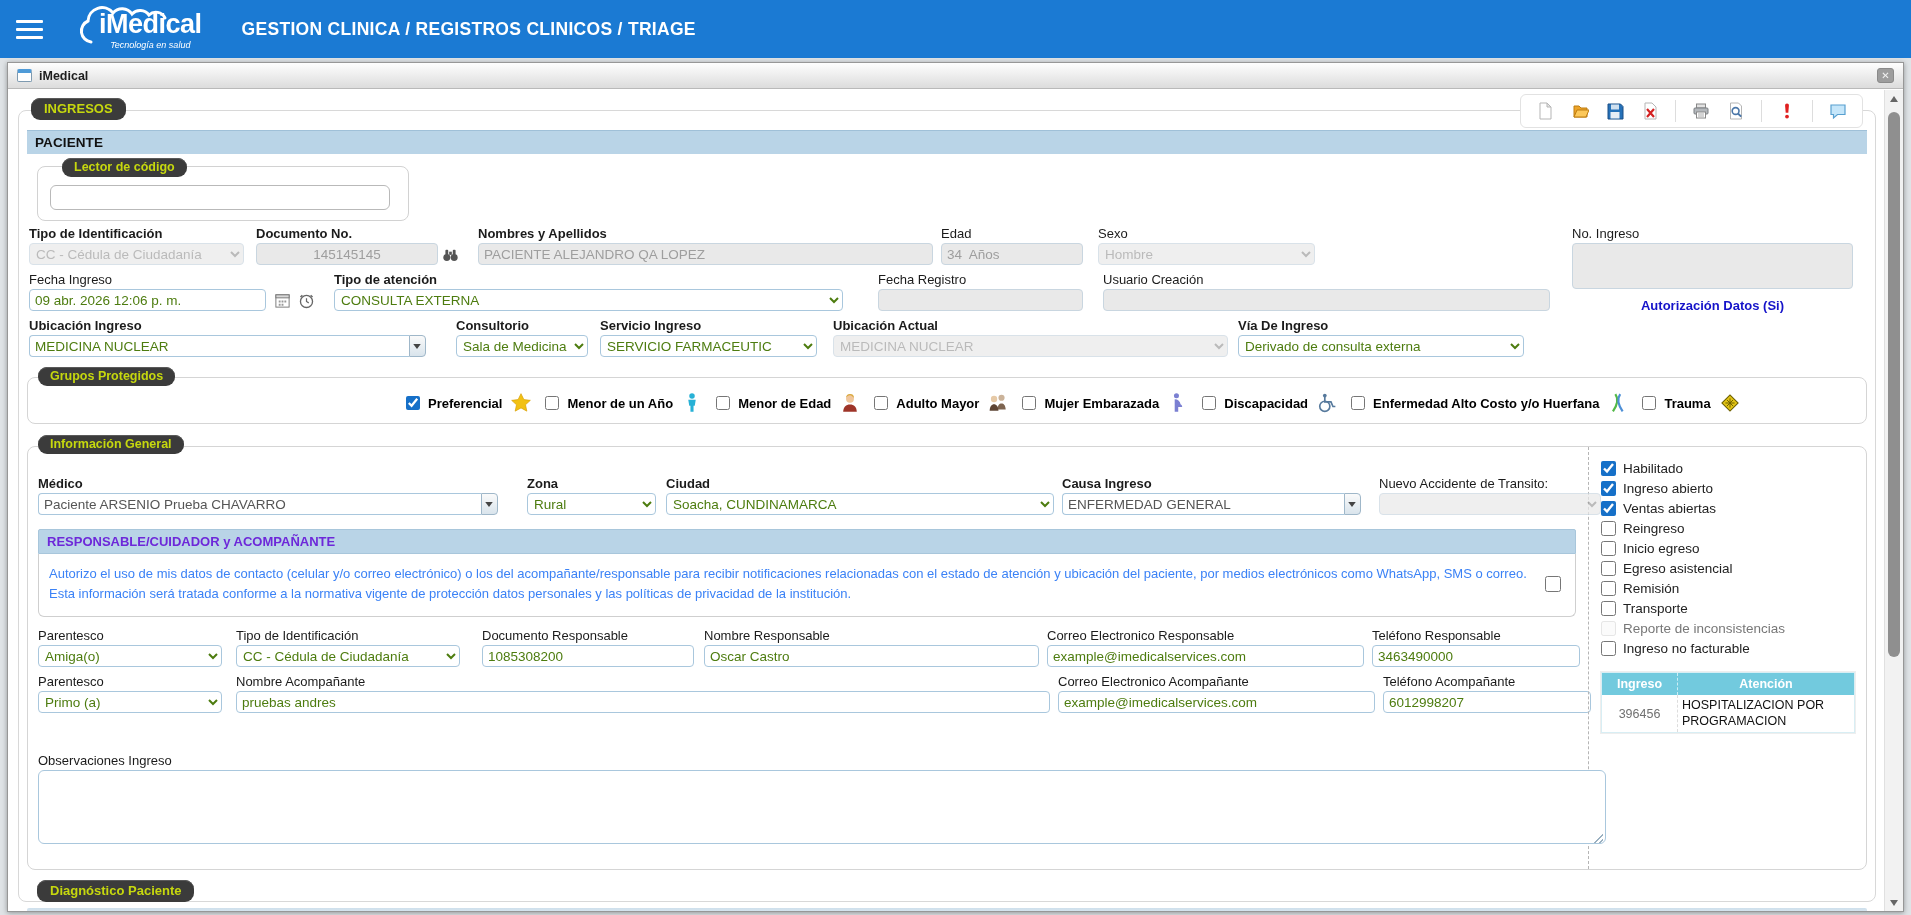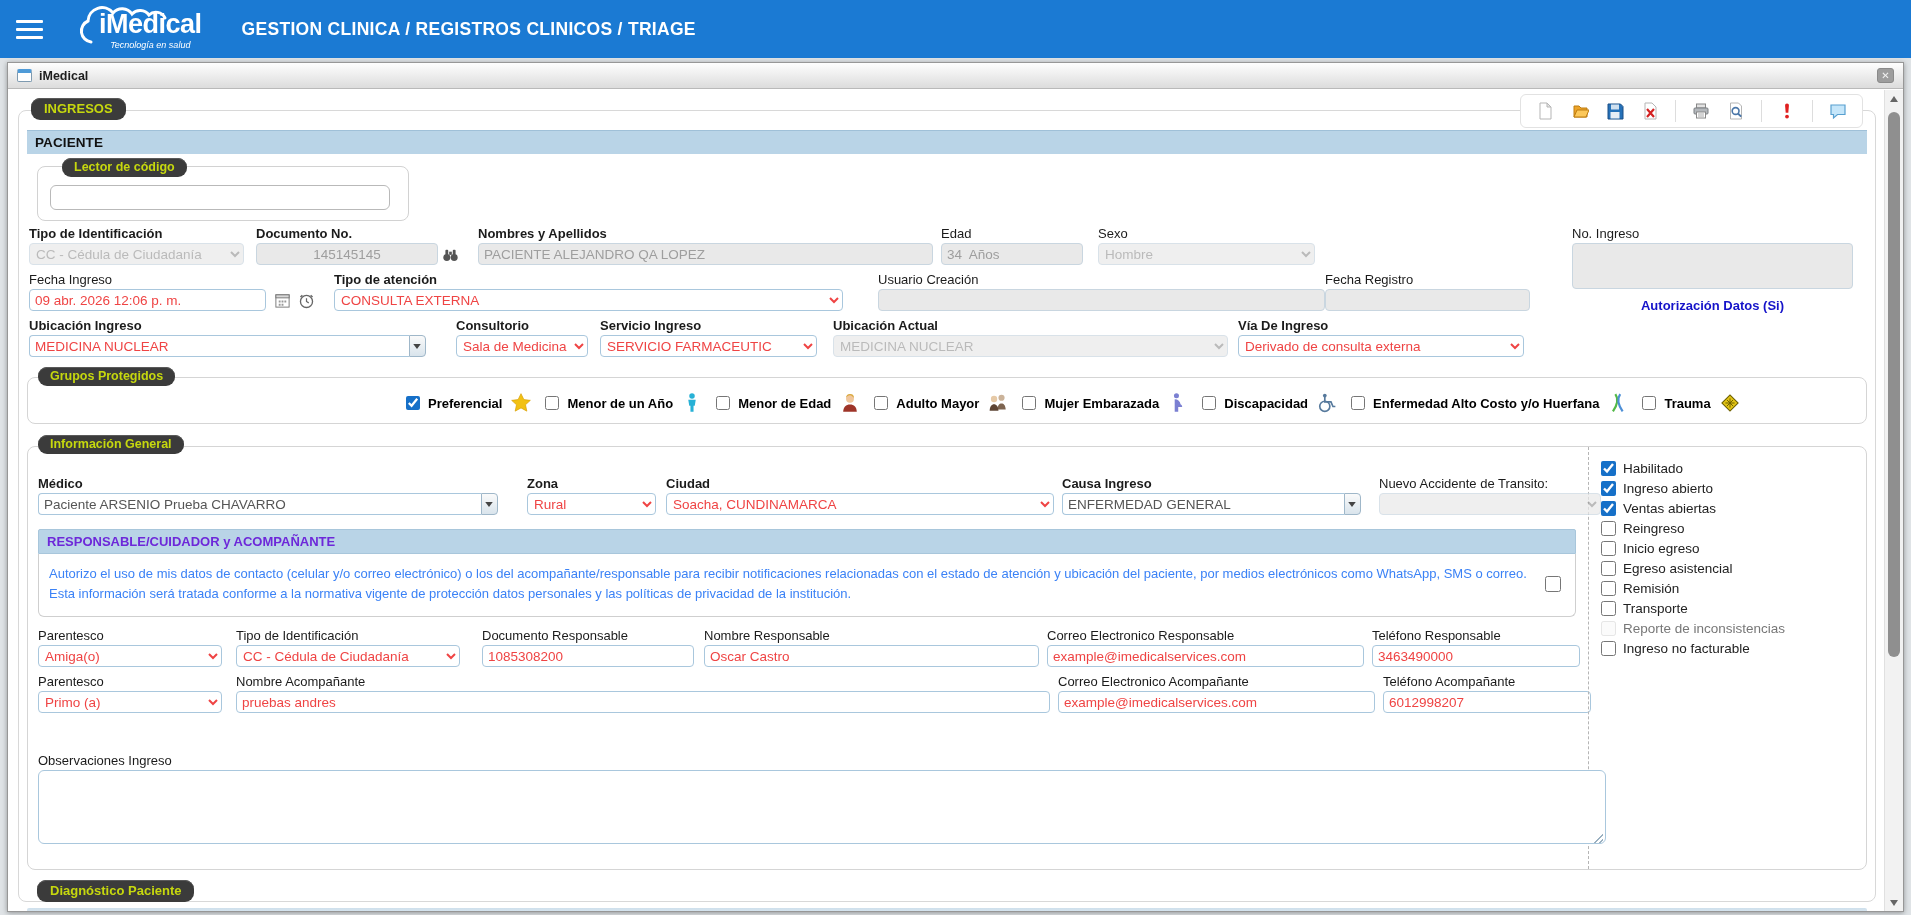--- a/index.html
+++ b/index.html
@@ -39,21 +39,21 @@
 
 
 .form-box{border:1px solid #d8d8d8;border-radius:8px;margin-top:16px;position:relative;padding:0 8px 0 8px;height:792px}
 .form-head{display:flex;align-items:flex-start;justify-content:space-between;margin-top:-13px;padding:0 4px}
 .toolbar{background:#fff;border:1px solid #e2e2e2;border-radius:6px;display:flex;align-items:center;gap:15px;padding:5px 14px;margin-top:-4px}
 .tb-btn{width:20px;height:20px;display:flex;align-items:center;justify-content:center;cursor:pointer}
 .tb-sep{width:1px;height:22px;background:#ddd}
 
 label.f-lbl{display:block;font-size:13px;color:#1b1b1b;margin:7px 0 2px;white-space:nowrap}
 label.f-lbl.b{font-weight:bold}
-.inp{height:22px;border:1px solid #a9c7dd;border-radius:4px;font-size:13.5px;padding:0 5px;color:#ef4444;width:100%;background:#fff;font-family:"Liberation Sans",sans-serif}
+.inp{height:22px;border:1px solid #a9c7dd;border-radius:4px;font-size:13.5px;padding:0 5px;color:#4d7c0f;width:100%;background:#fff;font-family:"Liberation Sans",sans-serif}
 .inp:disabled,.inp.dis{background:#e9e9e9;color:#9e9e9e;border-color:#c9d6e0;-webkit-text-fill-color:#9e9e9e}
 .center{text-align:center}
 .bold-val{font-weight:normal}
 select.inp{padding:0 2px}
 .fld{flex:none}
 .frow{display:flex;align-items:flex-end}
 .combo{display:flex}
 .combo .inp{border-radius:4px 0 0 4px;border-right:none}
 .combo-btn{width:18px;height:22px;border:1px solid #9fb7c9;border-radius:0 4px 4px 0;background:linear-gradient(#fafafa,#d9e4ec);display:flex;align-items:center;justify-content:center;cursor:pointer}
 .mini-icon-btn{width:20px;height:20px;margin:0 2px;display:inline-flex;align-items:center;justify-content:center;cursor:pointer}
@@ -270,26 +270,26 @@
               <svg viewBox="0 0 18 18" width="17" height="17">
                   <circle cx="9" cy="10" r="6.4" fill="#fff" stroke="#666" stroke-width="1.4"></circle>
                   <path d="M9 6.6V10l2.4 1.5" stroke="#666" stroke-width="1.3" fill="none"></path>
                   <path d="M4.6 3.4L2.6 5.2M13.4 3.4l2 1.8" stroke="#666" stroke-width="1.5"></path>
                 </svg>
             </span>
             <div class="fld mr35" style="width:509px">
               <label class="f-lbl b">Tipo de atención</label>
               <select class="inp"><option>CONSULTA EXTERNA</option></select>
             </div>
+            <div class="fld mr20" style="width:205px">
+              <label class="f-lbl">Fecha Registro</label>
+              <input class="inp" disabled="" value="" style="">
+            </div>
             <div class="fld" style="width:447px">
               <label class="f-lbl">Usuario Creación</label>
-              <input class="inp" disabled="" value="" style="">
-            </div>
-            <div class="fld mr20" style="width:205px">
-              <label class="f-lbl">Fecha Registro</label>
               <input class="inp" disabled="" value="" style="">
             </div>
           </div>
 
           <div class="frow" style="margin-bottom:10px">
             <div class="fld mr30" style="width:397px">
               <label class="f-lbl b">Ubicación Ingreso</label>
               <div class="combo">
                 <input class="inp" value="MEDICINA NUCLEAR" style="">
                 <span class="combo-btn">
@@ -545,20 +545,30 @@
                 </label>
                 <label class="chk-item disabled">
                   <input type="checkbox" disabled="" style="">
                   <span>Reporte de inconsistencias</span>
                 </label>
                 <label class="chk-item">
                   <input type="checkbox" style="">
                   <span>Ingreso no facturable</span>
                 </label>
               </div>
+            <div class="ia-table">
+              <div class="ia-head">
+                <div class="c1">Ingreso</div>
+                <div class="c2">Atención</div>
+              </div>
+              <div class="ia-row">
+                <div class="c1">396456</div>
+                <div class="c2">HOSPITALIZACION POR PROGRAMACION</div>
+              </div>
+            </div>
           </div>
         </div>
 
         
         <span class="badge diag-badge">Diagnóstico Paciente</span>
         <div class="bottom-bar"></div>
       </div>
     </div>
 
     <div class="vscroll">

